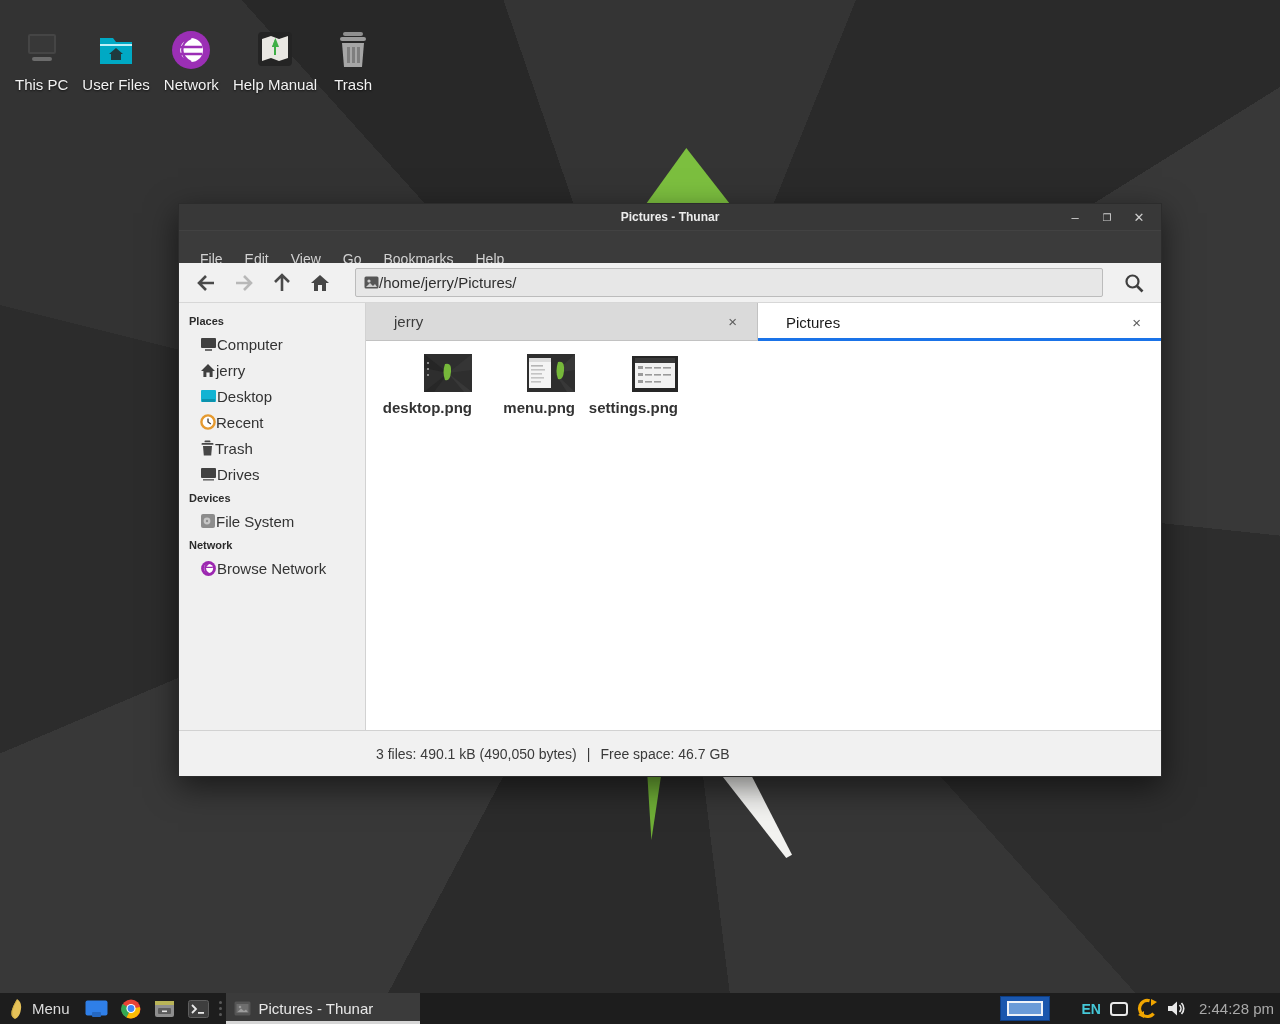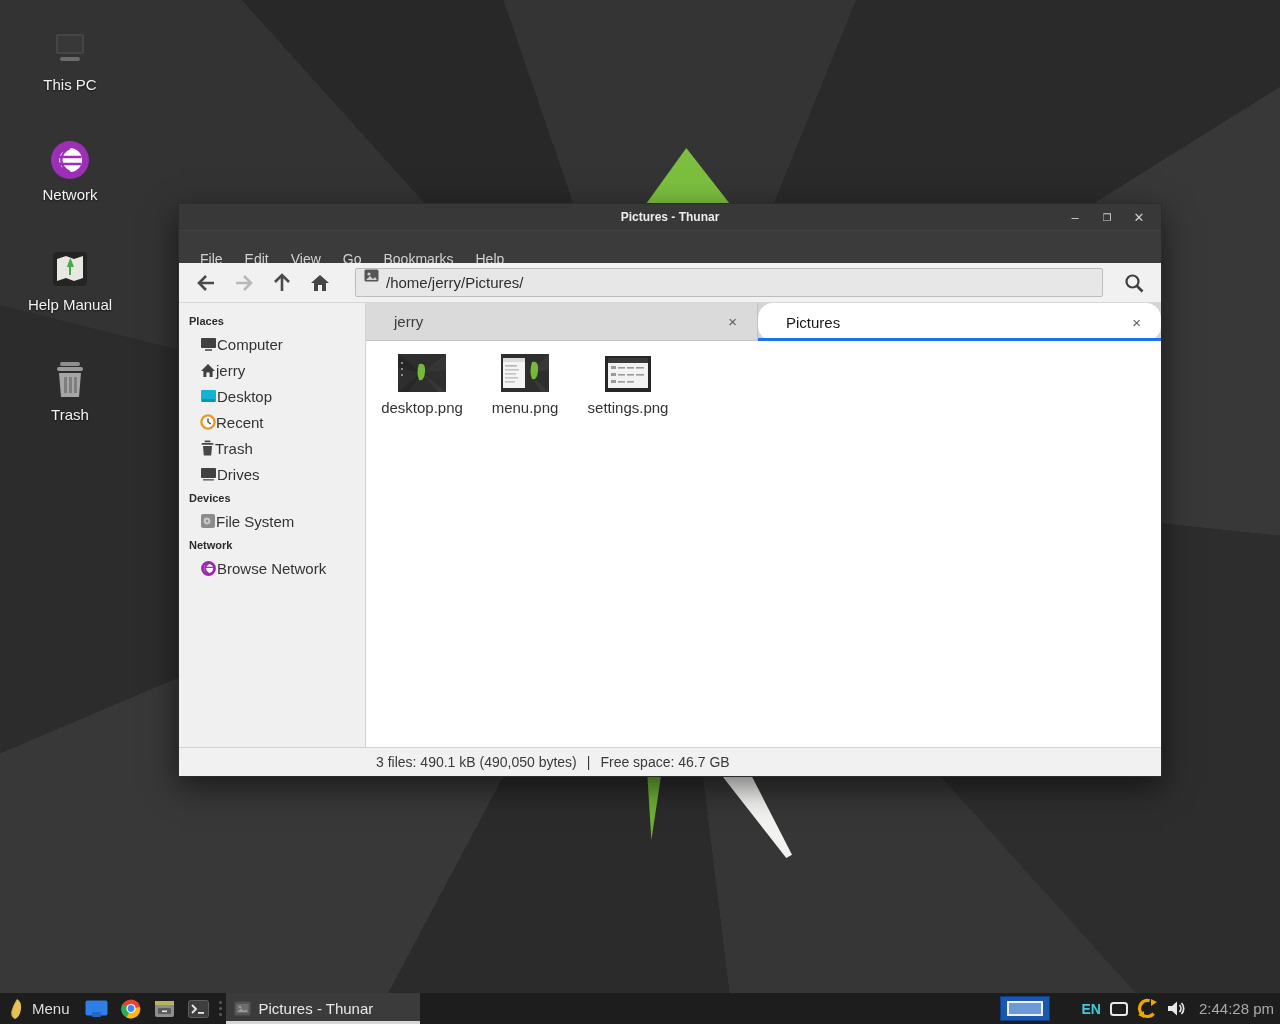--- a/index.html
+++ b/index.html
@@ -19,21 +19,21 @@
   .shape { position:absolute; }
   .green-peak   { left:646px; top:148px;  width:84px; height:56px; background:#7cbf3f;
                   clip-path:polygon(48% 0, 100% 100%, 0 100%); }
   .green-sliver { left:645px; top:776px;  width:16px; height:64px; background:#6fae36;
                   clip-path:polygon(15% 0, 100% 0, 40% 100%); }
   .white-tail   { left:720px; top:776px;  width:72px; height:82px; background:#f2f2f0;
                   clip-path:polygon(3% 0, 44% 0, 100% 96%, 92% 100%); }
 
   
   .desktop-icons { position:absolute; left:15px; top:28px; width:110px;
-    display:flex; flex-direction:column; gap:14px; }
+    display:flex; flex-direction:row; gap:14px; }
   .dicon { height:96px; display:flex; flex-direction:column; align-items:center; cursor:default; }
   .dicon .ic { width:44px; height:44px; display:flex; align-items:center; justify-content:center; }
   .dicon .lbl { margin-top:4px; font-size:15px; color:#f2f2f2;
     text-shadow:0 1px 2px rgba(0,0,0,.7); white-space:nowrap; }
 
   
   .window { position:absolute; left:178px; top:203px; width:984px; height:574px;
     background:#fff; box-shadow:0 10px 30px rgba(0,0,0,.55);
     display:flex; flex-direction:column; border:1px solid #2c2c2c; }
   .titlebar { height:26px; background:#383838; display:flex; align-items:center;
@@ -47,54 +47,54 @@
 
   .menubar { height:33px; background:#3b3b3b; display:flex; align-items:center;
     padding-left:12px; gap:4px; flex:0 0 auto; border-top:1px solid #424242; }
   .menubar span { color:#d2d2d2; font-size:14px; padding:5px 9px; cursor:pointer;margin-top:24px; }
 
   .toolbar { height:40px; background:#f1f1f1; border-bottom:1px solid #d7d7d7;
     display:flex; align-items:center; padding:0 10px; gap:4px; flex:0 0 auto; }
   .tbtn { width:34px; height:30px; display:flex; align-items:center;
     justify-content:center; cursor:pointer; border-radius:3px; }
   .pathwrap { flex:1; height:29px; margin:0 10px 0 14px; background:#e7e7e7;
-    border:1px solid #bcbcbc; border-radius:2px; display:flex; 
-    padding:0 8px; gap:7px; }
+    border:1px solid #bcbcbc; border-radius:2px; display:flex; align-items:center;
+    padding:0 8px; gap:0; }
   .pathwrap input { flex:1; border:none; outline:none; background:transparent;
     font-size:15px; color:#2e2e2e; font-family:"Liberation Sans", sans-serif; }
 
   .wbody { flex:1; display:flex; min-height:0; }
   .sidebar { width:187px; background:#f0f0f0; border-right:1px solid #d2d2d2;
     padding-top:7px; overflow:hidden; }
   .side-header { font-size:11px; font-weight:bold; color:#2b2b2b;
     padding:5px 10px 4px 10px; }
   .side-item { display:flex; align-items:center; gap:0; height:26px;
     padding-left:21px; font-size:15px; color:#333; cursor:pointer; }
   .side-item svg { flex:0 0 auto; }
 
   .content { flex:1; display:flex; flex-direction:column; min-width:0; }
   .tabbar { height:38px; display:flex; background:#d4d4d4; flex:0 0 auto; }
   .tab { display:flex; align-items:center; font-size:15px; position:relative;
     padding:0 14px 0 28px; cursor:pointer; }
   .tab .tlabel { flex:1; }
   .tab .tclose { color:#5c5c5c; font-size:15px; padding:2px 6px; cursor:pointer; }
   .tab.inactive { width:392px; background:#dadada; color:#3c3c3c;
     border-right:1px solid #c2c2c2; border-bottom:1px solid #c2c2c2; }
-  .tab.active { flex:1; background:#ffffff; color:#1a1a1a;border-radius:15px; }
+  .tab.active { flex:1; background:#ffffff; color:#1a1a1a; }
   .tab.active::after { content:""; position:absolute; left:0; right:0; bottom:0;
     height:3px; background:#1a73e8; }
 
   .files { flex:1; background:#fff; padding:11px 0 0 6px; display:flex;
     align-items:flex-start; gap:3px; }
-  .fitem { width:100px; display:flex; flex-direction:column; align-items:center;
-    cursor:pointer; }
+  .fitem { width:100px; display:flex; flex-direction:column; align-items:flex-end;
+    cursor:pointer;font-weight:bold; }
   .fitem .thumb { height:40px; display:flex; align-items:flex-end; }
   .fitem .fname { margin-top:7px; font-size:15px; color:#333; }
 
-  .statusbar { height:29px; background:#f1f1f1; border-top:1px solid #d2d2d2;
+  .statusbar { height:46px; background:#f1f1f1; border-top:1px solid #d2d2d2;
     display:flex; align-items:center; padding-left:197px; gap:10px;
     font-size:14px; color:#3a3a3a; flex:0 0 auto; }
 
   
   .taskbar { position:absolute; left:0; bottom:0; width:1280px; height:31px;
     background:#1d1d1d; display:flex; align-items:center; }
   .tb-menu { display:flex; align-items:center; gap:8px; padding:0 10px 0 8px;
     height:19px; cursor:pointer; }
   .tb-menu .mlabel { color:#dcdcdc; font-size:15px; }
   .tb-launcher { width:34px; height:31px; display:flex; align-items:center;
@@ -131,20 +131,30 @@
 <div class="desktop-icons">
   <div class="dicon">
     <span class="ic">
       <svg width="44" height="40" viewBox="0 0 44 40">
         <rect x="8" y="4" width="28" height="20" rx="2" fill="#454545"></rect>
         <rect x="10" y="6" width="24" height="16" fill="#383838"></rect>
         <rect x="12" y="27" width="20" height="4" rx="2" fill="#6b6b6b"></rect>
       </svg>
       </span>
     <span class="lbl">This PC</span>
+  </div>
+  <div class="dicon">
+    <span class="ic">
+      <svg width="44" height="40" viewBox="0 0 44 40">
+        <path d="M6 8 h13 l3 4 h16 v22 h-32 z" fill="#00a9c4"></path>
+        <rect x="6" y="14" width="32" height="2" fill="#bfeff7"></rect>
+        <path d="M22 18 l7 6 h-2 v6 h-10 v-6 h-2 z" fill="#1f3a3e"></path>
+      </svg>
+      </span>
+    <span class="lbl">User Files</span>
   </div>
   <div class="dicon">
     <span class="ic">
       <svg width="44" height="40" viewBox="0 0 44 40">
         <circle cx="22" cy="20" r="19" fill="#9b2fb5"></circle>
         <circle cx="22" cy="20" r="12" fill="#ffffff"></circle>
         <path d="M22 8 a12 12 0 0 0 0 24 a18 14 0 0 1 0 -24 z M10.5 17 h23 M11 24 h22" stroke="#9b2fb5" stroke-width="2.4" fill="none"></path>
       </svg>
       </span>
     <span class="lbl">Network</span>

